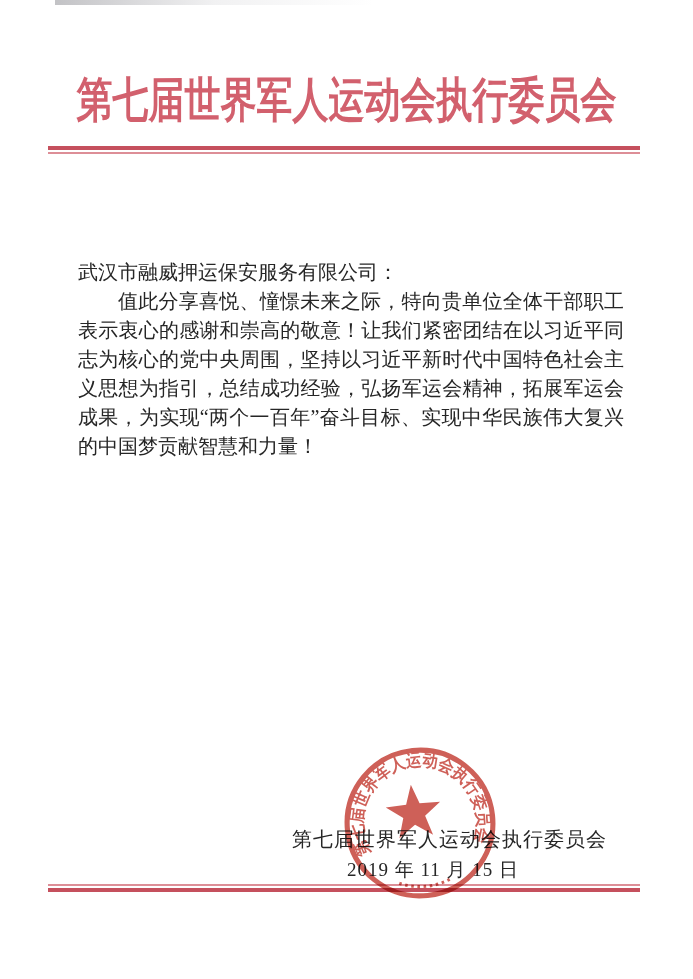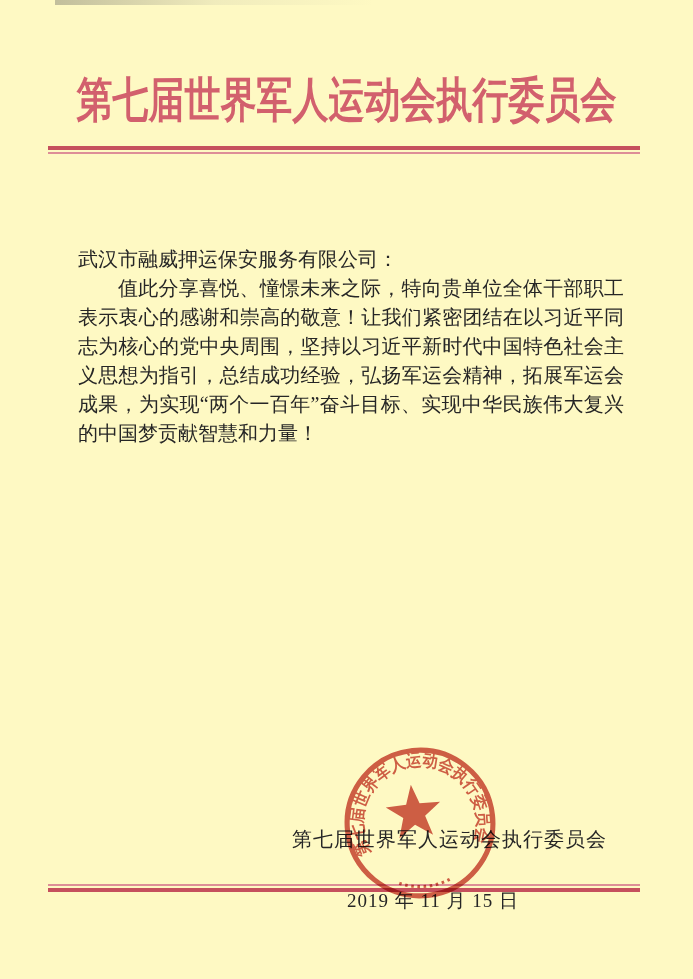--- a/index.html
+++ b/index.html
@@ -1,20 +1,20 @@
 <!DOCTYPE html>
 <html><head>
 <meta charset="utf-8">
 <style>
   html,body{margin:0;padding:0;background:#e8e8ea;}
   .page{
     position:relative;
     width:693px;height:979px;
     margin:0 auto;
-    background:#fef9c3;
+    background:#ffffff;
     overflow:hidden;
     font-family:"Liberation Serif","DejaVu Serif",serif;
   }
   
   .scan-smudge{
     position:absolute;top:0;left:55px;width:320px;height:5px;
     background:linear-gradient(90deg,rgba(55,55,65,.30),rgba(120,120,130,.10),transparent);
   }
   
   .letterhead{
@@ -39,34 +39,34 @@
   
   .letter-title{
     position:absolute;top:203px;left:0;right:0;
     text-align:center;
     font-size:30px;font-weight:bold;
     color:#1d1d1d;
     letter-spacing:0.55em;text-indent:0.55em;
   }
   
   .body-text{
-    position:absolute;top:245px;left:78px;width:546px;
+    position:absolute;top:258px;left:78px;width:546px;
     font-size:20px;line-height:29px;
     color:#262626;
     text-align:justify;
   }
   .body-text p{margin:0;text-indent:2em;}
   .body-text p.salutation{text-indent:0;}
   
   .signature{
     position:absolute;top:826px;left:292px;
     font-size:20px;color:#262626;letter-spacing:1px;white-space:nowrap;
   }
   .date{
-    position:absolute;top:888px;left:347px;
+    position:absolute;top:857px;left:347px;
     font-size:19px;color:#262626;letter-spacing:1px;white-space:nowrap;
   }
   
   .seal{
     position:absolute;left:342px;top:745px;
     width:156px;height:156px;
     opacity:.88;
     mix-blend-mode:multiply;
     transform:rotate(-6deg);
     z-index:5;

